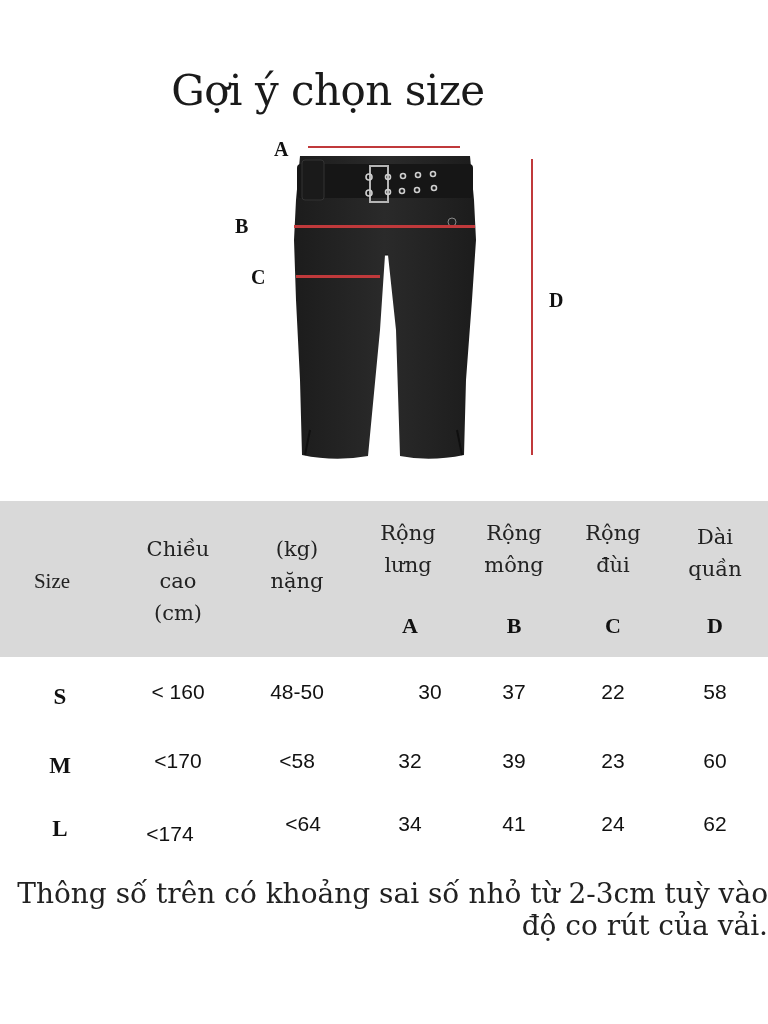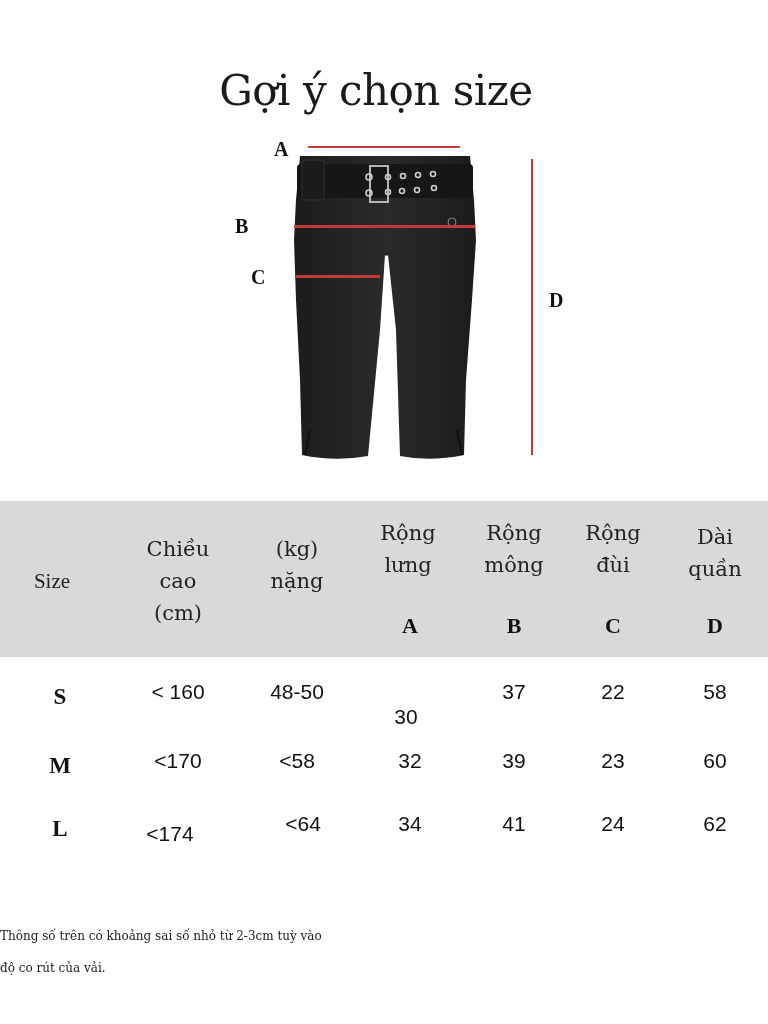--- a/index.html
+++ b/index.html
@@ -1,30 +1,30 @@
 <!DOCTYPE html>
 <html><head>
 <meta charset="utf-8">
 <style>
   html, body { margin: 0; padding: 0; background: #ffffff; }
   body { width: 768px; height: 1024px; position: relative; overflow: hidden;
          font-family: "DejaVu Serif", "Liberation Serif", serif; color: #1a1a1a; }
   .title { position: absolute; top: 66px; left: 0; width: 656px; text-align: center;
-           font-size: 42px; font-family: "DejaVu Serif", serif; font-weight: normal; letter-spacing: -0.5px; padding-left: 48px; }
+           font-size: 42px; font-family: "DejaVu Serif", serif; font-weight: normal; letter-spacing: -0.5px; }
   .diagram { position: absolute; left: 0; top: 130px; width: 768px; height: 350px; }
   .mlabel { position: absolute; font-family: "Liberation Serif", serif; font-weight: bold; font-size: 20px; color: #111; }
   .red { position: absolute; background: #c0393b; }
   .table-head { position: absolute; top: 501px; left: 0; width: 768px; height: 156px; background: #d9d9d9; }
   .hcell { position: absolute; text-align: center; font-family: "DejaVu Serif", serif; font-size: 21px; line-height: 32px; color: #222; }
   .hletter { position: absolute; top: 112px; text-align: center; font-family: "Liberation Serif", serif; font-weight: bold; font-size: 22px; color: #111; }
   .row { position: absolute; left: 0; width: 768px; height: 40px; }
   .cell { position: absolute; text-align: center; font-family: "Liberation Sans", sans-serif; font-size: 21px; color: #111; }
   .size-cell { position: absolute; text-align: center; font-family: "Liberation Serif", serif; font-weight: bold; font-size: 23px; color: #111; }
-  .note { position: absolute; top: 878px; left: 0; width: 768px; text-align: left;
-          font-family: "DejaVu Serif", serif; font-size: 12px; line-height: 32px; color: #222; margin-top: 42px; }
+  .note { position: absolute; top: 878px; left: 0; width: 768px; text-align: right;
+          font-family: "DejaVu Serif", serif; font-size: 28px; line-height: 32px; color: #222; }
 </style>
 </head>
 <body>
 
 <div class="title">Gợi ý chọn size</div>
 
 <div class="diagram">
 
   <svg style="position:absolute;left:0;top:0" width="768" height="350" viewBox="0 130 768 350">
     <defs>
@@ -106,21 +106,21 @@
   <div class="hletter" style="left:360px; width:100px;">A</div>
   <div class="hletter" style="left:464px; width:100px;">B</div>
   <div class="hletter" style="left:563px; width:100px;">C</div>
   <div class="hletter" style="left:665px; width:100px;">D</div>
 </div>
 
 <div class="row" style="top:680px;">
   <div class="size-cell" style="left:20px; width:80px; top:4px;">S</div>
   <div class="cell" style="left:128px; width:100px;">&lt; 160</div>
   <div class="cell" style="left:247px; width:100px;">48-50</div>
-  <div class="cell" style="left:356px; width:100px;margin-top:25px;">30</div>
+  <div class="cell" style="left:380px; width:100px;">30</div>
   <div class="cell" style="left:464px; width:100px;">37</div>
   <div class="cell" style="left:563px; width:100px;">22</div>
   <div class="cell" style="left:665px; width:100px;">58</div>
 </div>
 
 <div class="row" style="top:749px;">
   <div class="size-cell" style="left:20px; width:80px; top:4px;">M</div>
   <div class="cell" style="left:128px; width:100px;">&lt;170</div>
   <div class="cell" style="left:247px; width:100px;text-align:center;">&lt;58</div>
   <div class="cell" style="left:360px; width:100px;">32</div>

